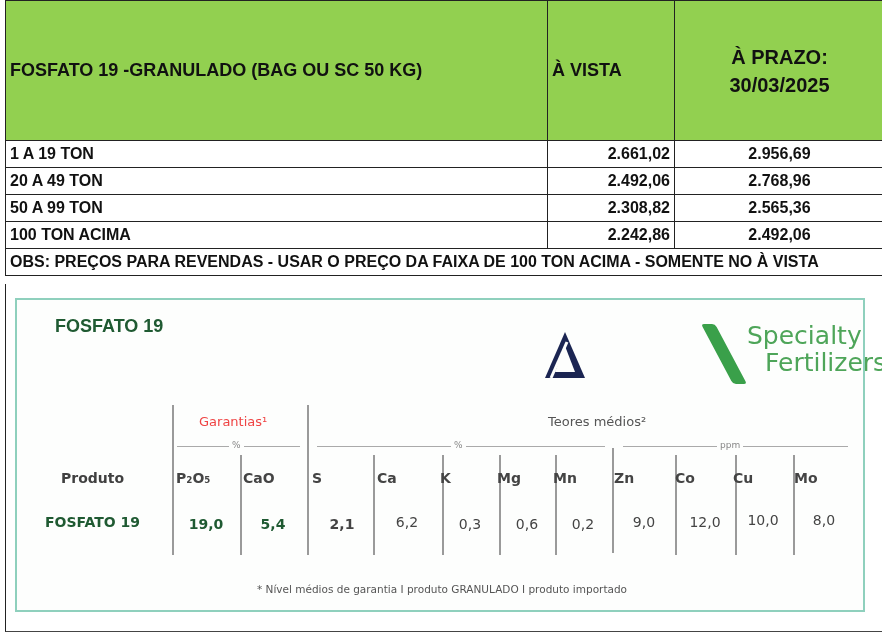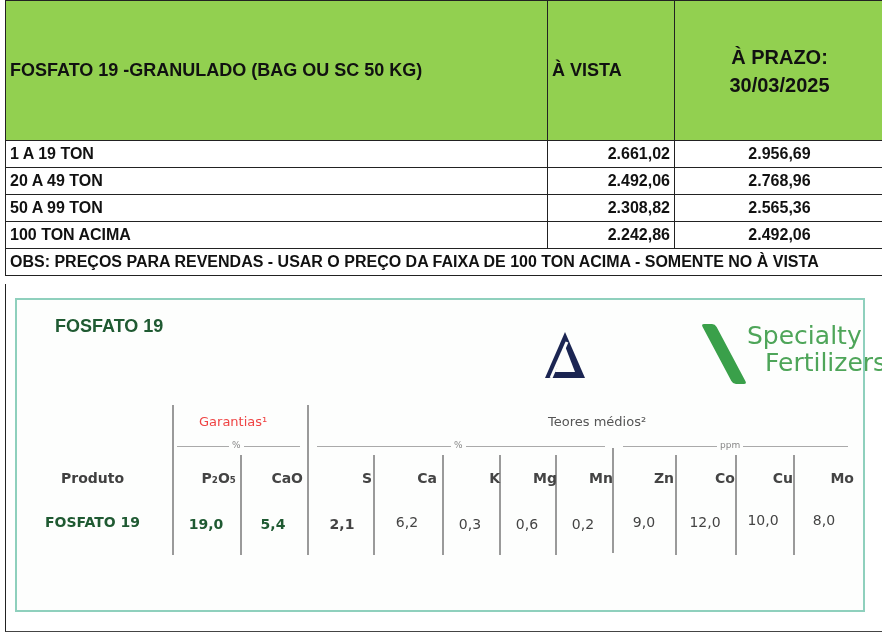--- a/index.html
+++ b/index.html
@@ -22,21 +22,21 @@
   .logo { position:absolute; left:528px; top:20px; width:320px; height:62px; }
   .logo-icl { position:absolute; left:0; top:10px; font-family:"DejaVu Sans", sans-serif; font-weight:bold; font-size:40px; color:#1b2552; letter-spacing:-1px; }
   .logo-slash { position:absolute; left:172px; top:4px; width:14px; height:60px; background:#3aa04a; transform:skewX(28deg); border-radius:3px; }
   .logo-text { position:absolute; left:202px; top:2px; font-size:25px; color:#4ea559; line-height:27px; font-family:"DejaVu Sans", sans-serif; }
   .logo-text .l2 { padding-left:18px; }
   .grid { position:absolute; left:0; top:0; width:850px; height:314px; }
   .g { position:absolute; color:#333; font-family:"DejaVu Sans", sans-serif; }
   .vline { position:absolute; width:1.5px; background:#9a9a9a; }
   .hline { position:absolute; height:1px; background:#aaa; }
   .small { font-size:9px; color:#888; background:#fdfefd; padding:0 3px; }
-  .hdr { font-size:14px; font-weight:bold; color:#444; text-align:right; width:60px; }
+  .hdr { font-size:14px; font-weight:bold; color:#444; text-align:left; width:60px; }
   .val { font-size:14px; color:#444; text-align:center; width:60px; }
   .valb { font-weight:bold; color:#1f5a32; }
   .footnote { position:absolute; left:0; width:850px; top:283px; text-align:center; font-size:10.5px; color:#555; font-family:"DejaVu Sans", sans-serif; }
 </style>
 </head>
 <body>
 
 <div class="sheet">
   <table class="price">
     <tbody>
@@ -137,13 +137,14 @@
     <div class="g val" style="left:360px;top:214px;">6,2</div>
     <div class="g val" style="left:423px;top:216px;">0,3</div>
     <div class="g val" style="left:480px;top:216px;">0,6</div>
     <div class="g val" style="left:536px;top:216px;">0,2</div>
     <div class="g val" style="left:597px;top:214px;">9,0</div>
     <div class="g val" style="left:658px;top:214px;">12,0</div>
     <div class="g val" style="left:716px;top:212px;">10,0</div>
     <div class="g val" style="left:777px;top:212px;">8,0</div>
   </div>
 
+  <div class="footnote">* Nível médios de garantia I produto GRANULADO I produto importado</div>
 </div>
 
 </body></html>

